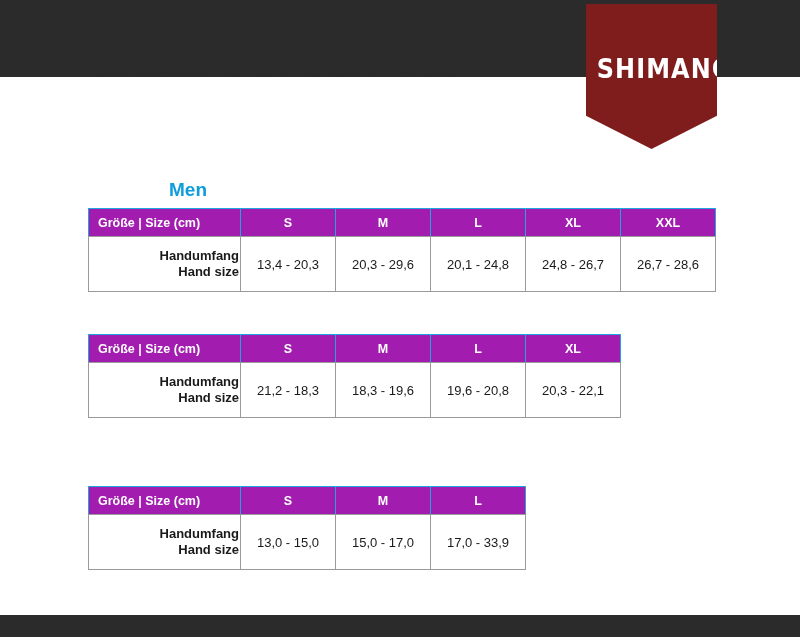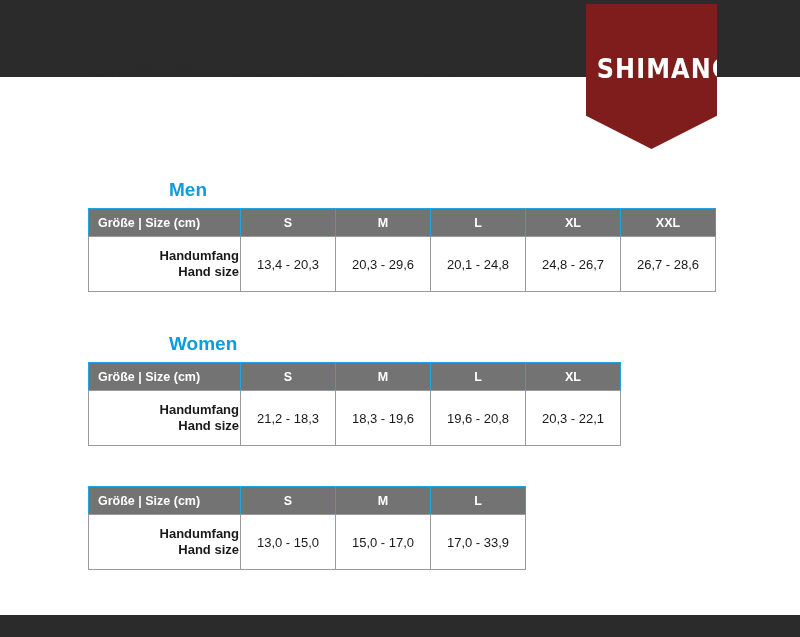--- a/index.html
+++ b/index.html
@@ -94,21 +94,21 @@
     border-collapse: collapse;
     table-layout: fixed;
   }
   table.size-table th,
   table.size-table td {
     border: 1px solid #9a9a9a;
     height: 28px;
     box-sizing: border-box;
   }
   table.size-table thead th {
-    background: #737373;
+    background: #a21caf;
     color: #ffffff;
     font-size: 12.5px;
     font-weight: bold;
     text-align: center;
     border-color: #20a5e0;
     border-bottom-color: #9a9a9a;
   }
   table.size-table thead th.hdr-label {
     text-align: left;
     padding-left: 9px;
@@ -165,21 +165,20 @@
         <td>20,3 - 29,6</td>
         <td>20,1 - 24,8</td>
         <td>24,8 - 26,7</td>
         <td>26,7 - 28,6</td>
       </tr>
     </tbody>
   </table>
 </div>
 
 <div class="block block-women">
-  <div class="group-title">Women</div>
   <table class="size-table">
     <thead>
       <tr>
         <th class="hdr-label col-label">Größe | Size (cm)</th>
         <th class="col-size">S</th>
         <th class="col-size">M</th>
         <th class="col-size">L</th>
         <th class="col-size">XL</th>
       </tr>
     </thead>

